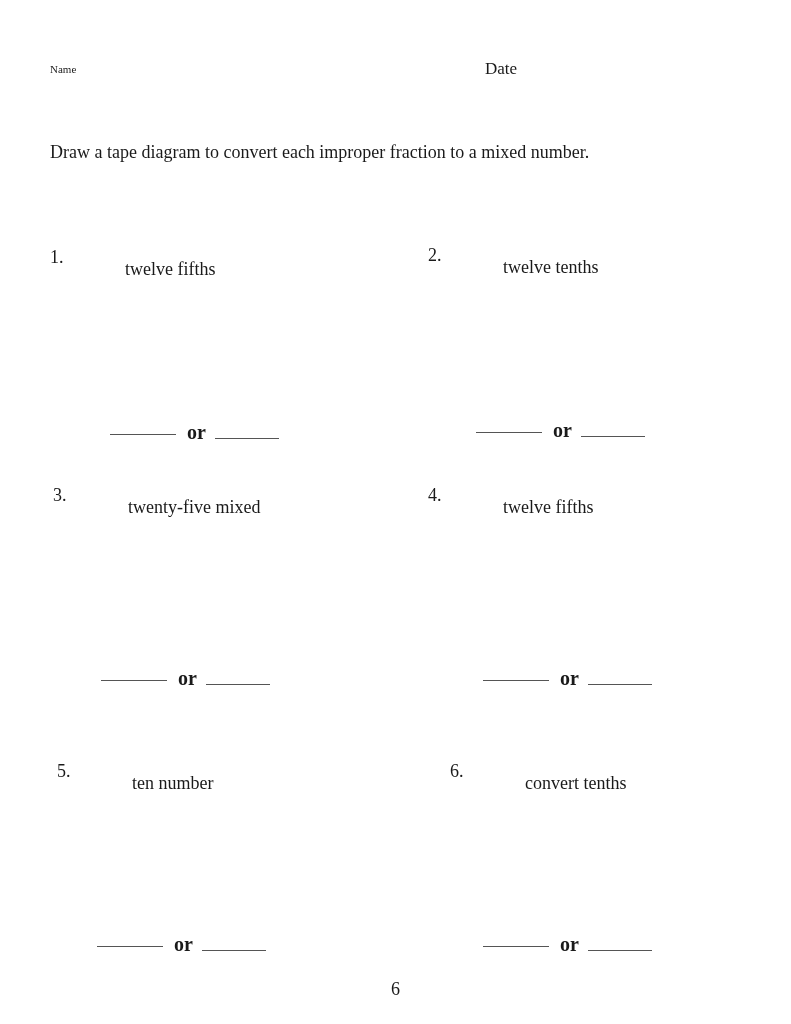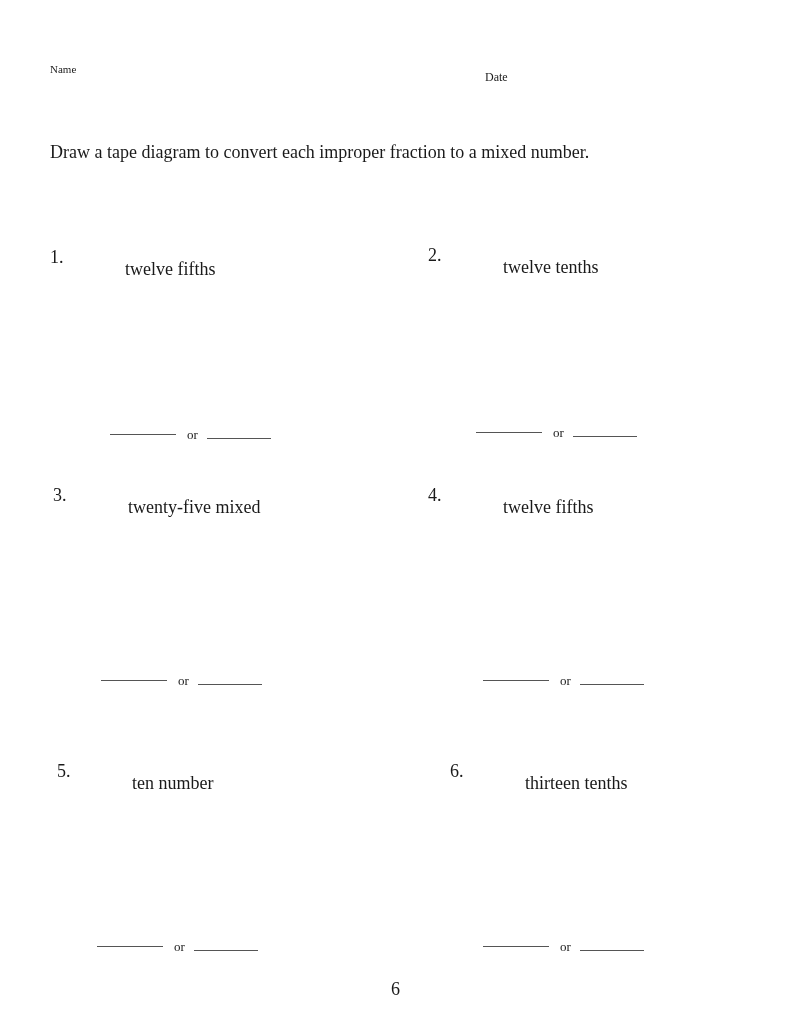--- a/index.html
+++ b/index.html
@@ -30,22 +30,22 @@
     position: absolute;
     left: 50px;
     top: 0;
     font-size: 11px;
     line-height: 22px;
     white-space: nowrap;
   }
   .header-date {
     position: absolute;
     left: 485px;
-    top: 8px;
-    font-size: 12px;
+    top: 0;
+    font-size: 17px;
     line-height: 22px;
     white-space: nowrap;
   }
 
   
   .instruction {
     position: absolute;
     left: 50px;
     top: 140px;
     width: 700px;
@@ -106,24 +106,25 @@
   .blank-first {
     width: 66px;
     margin-bottom: 4px;
   }
   .blank-second {
     width: 64px;
     margin-bottom: 0px;
   }
   .or-word {
     display: inline-block;
-    font-size: 13px;
+    font-size: 20px;
     line-height: 20px;
     padding: 0 9px 0 11px;
     vertical-align: baseline;
+    font-weight: bold;
   }
 
   
   .page-number {
     position: absolute;
     left: 0;
     top: 978px;
     width: 791px;
     text-align: center;
     font-size: 18px;
@@ -195,21 +196,21 @@
       </div>
       <div class="work-area" style="height:148px;"></div>
       <div class="answer-line" style="padding-left:40px;">
         <span class="blank blank-first"></span><span class="or-word">or</span><span class="blank blank-second"></span>
       </div>
     </div>
 
     <div class="problem" style="left:450px; top:759px;">
       <div class="problem-head">
         <span class="problem-number">6.</span>
-        <span class="problem-text">thirteen tenths</span>
+        <span class="problem-text">convert tenths</span>
       </div>
       <div class="work-area" style="height:148px;"></div>
       <div class="answer-line" style="padding-left:33px;">
         <span class="blank blank-first"></span><span class="or-word">or</span><span class="blank blank-second"></span>
       </div>
     </div>
 
   </div>
 
   <div class="page-number">6</div>

